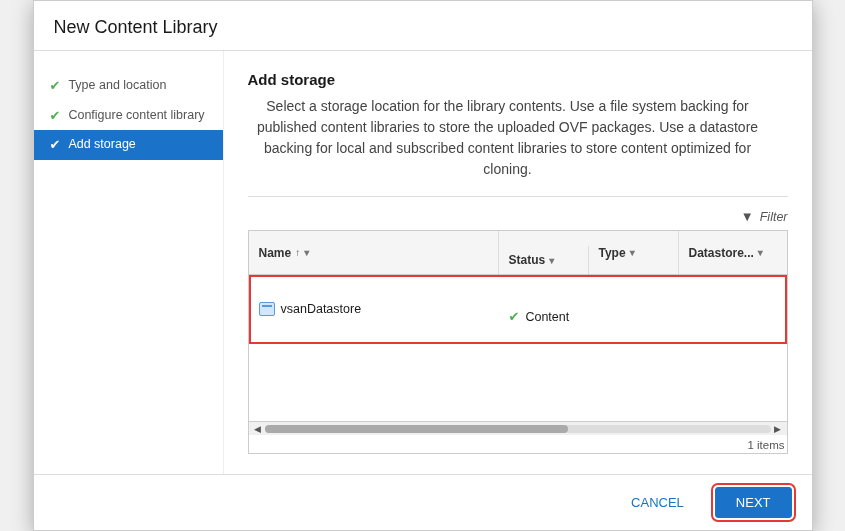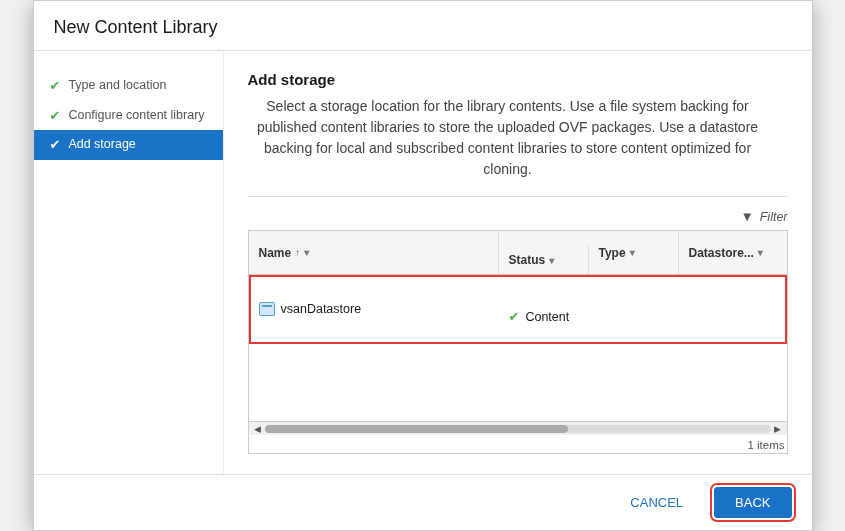--- a/index.html
+++ b/index.html
@@ -358,15 +358,15 @@
         </div>
 
         <div class="items-count">1 items</div>
       </div>
     </div>
 
   </div>
 
   <div class="dialog-footer">
     <button class="btn btn-cancel">CANCEL</button>
-    <button class="btn btn-next">BACK</button>
+    <button class="btn btn-next">NEXT</button>
   </div>
 </div>
 
 </body></html>

